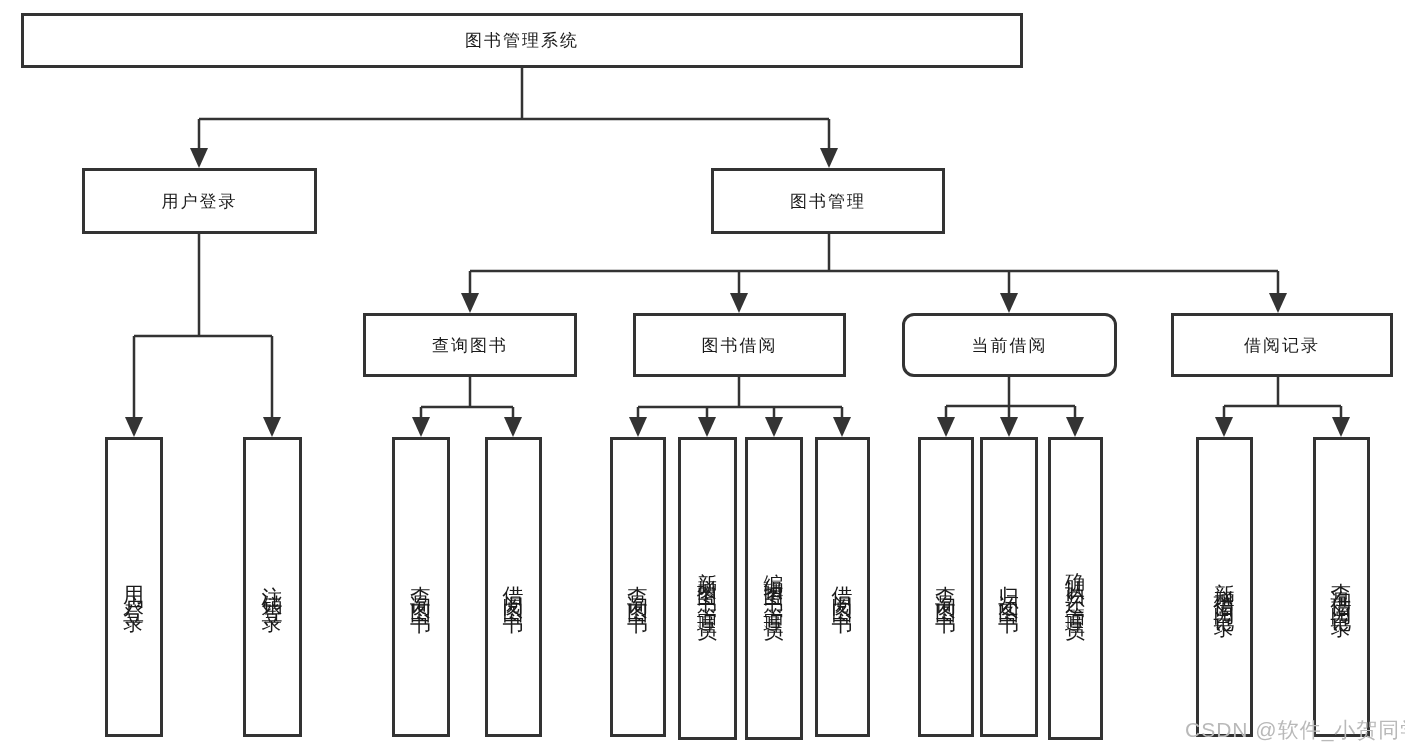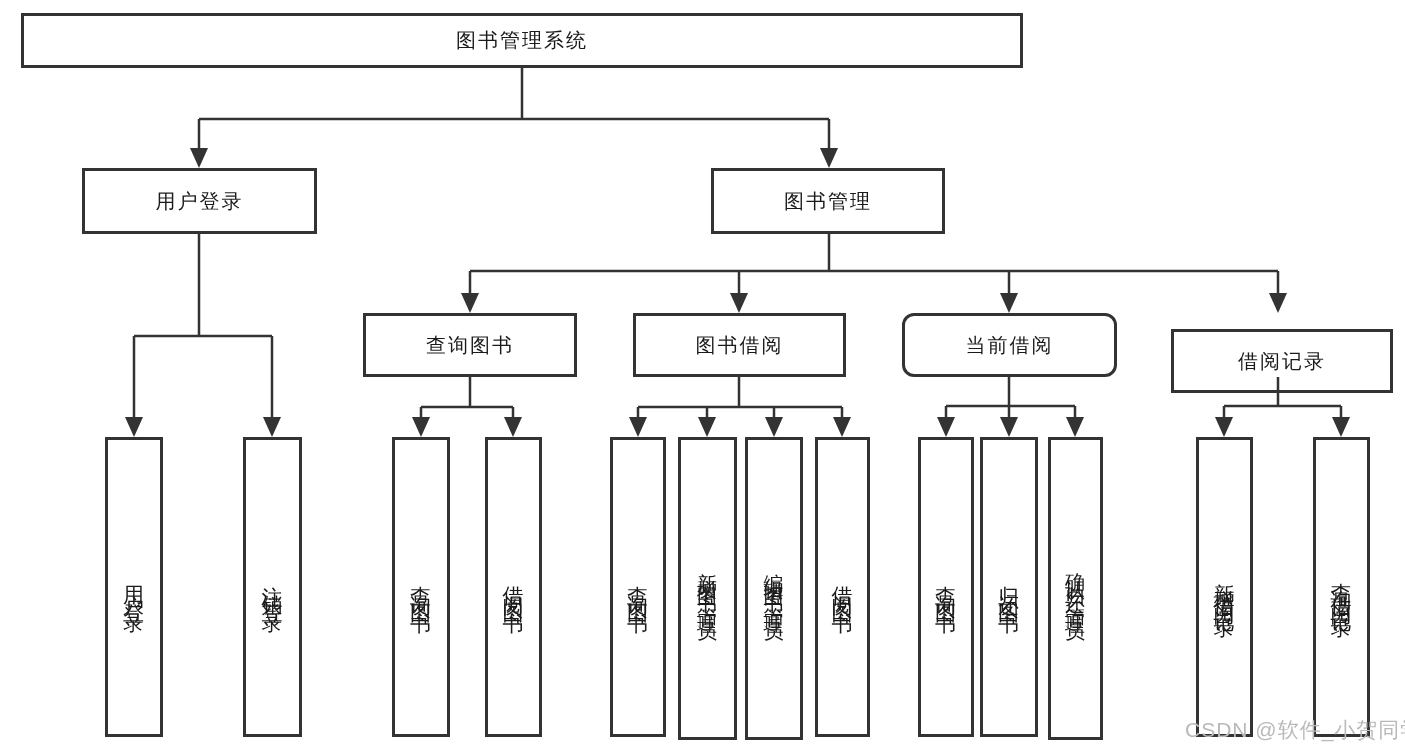--- a/index.html
+++ b/index.html
@@ -12,21 +12,21 @@
     overflow:hidden;
   }
   .node{
     position:absolute;
     box-sizing:border-box;
     border:3px solid #333333;
     background:#ffffff;
     display:flex;
     align-items:center;
     justify-content:center;
-    font-size:20px;
+    font-size:17px;
     letter-spacing:2px;
     white-space:nowrap;
     z-index:2;
   }
   .vnode{
     position:absolute;
     box-sizing:border-box;
     border:3px solid #333333;
     background:#ffffff;
     display:flex;
@@ -63,21 +63,21 @@
 <div id="stage">
 
   <div class="node" style="left:21px;top:13px;width:1002px;height:55px;">图书管理系统</div>
 
   <div class="node" style="left:82px;top:168px;width:235px;height:66px;">用户登录</div>
   <div class="node" style="left:711px;top:168px;width:234px;height:66px;text-align:center;">图书管理</div>
 
   <div class="node" style="left:363px;top:313px;width:214px;height:64px;">查询图书</div>
   <div class="node" style="left:633px;top:313px;width:213px;height:64px;">图书借阅</div>
   <div class="node" style="left:902px;top:313px;width:215px;height:64px;border-radius:12px;">当前借阅</div>
-  <div class="node" style="left:1171px;top:329px;width:222px;height:64px;">借阅记录</div>
+  <div class="node" style="left:1171px;top:313px;width:222px;height:64px;">借阅记录</div>
 
   <div class="vnode" style="left:105px;top:437px;width:58px;height:300px;">
     <span>用户登录</span>
     </div>
   <div class="vnode" style="left:243px;top:437px;width:59px;height:300px;">
     <span>注销登录</span>
     </div>
 
   <div class="vnode" style="left:392px;top:437px;width:58px;height:300px;">
     <span>查询图书</span>

